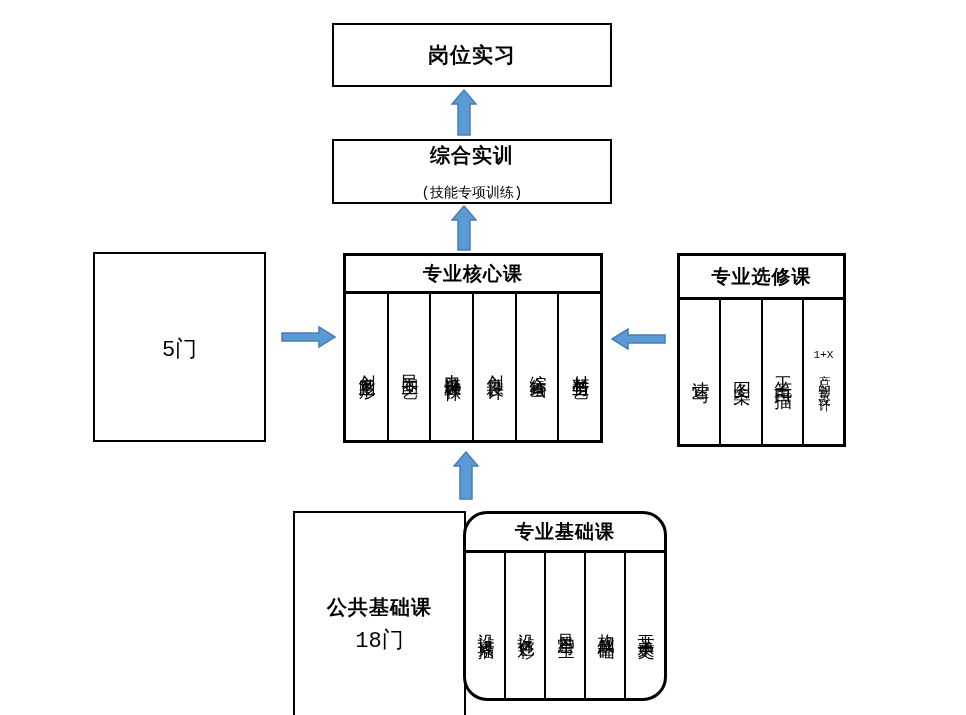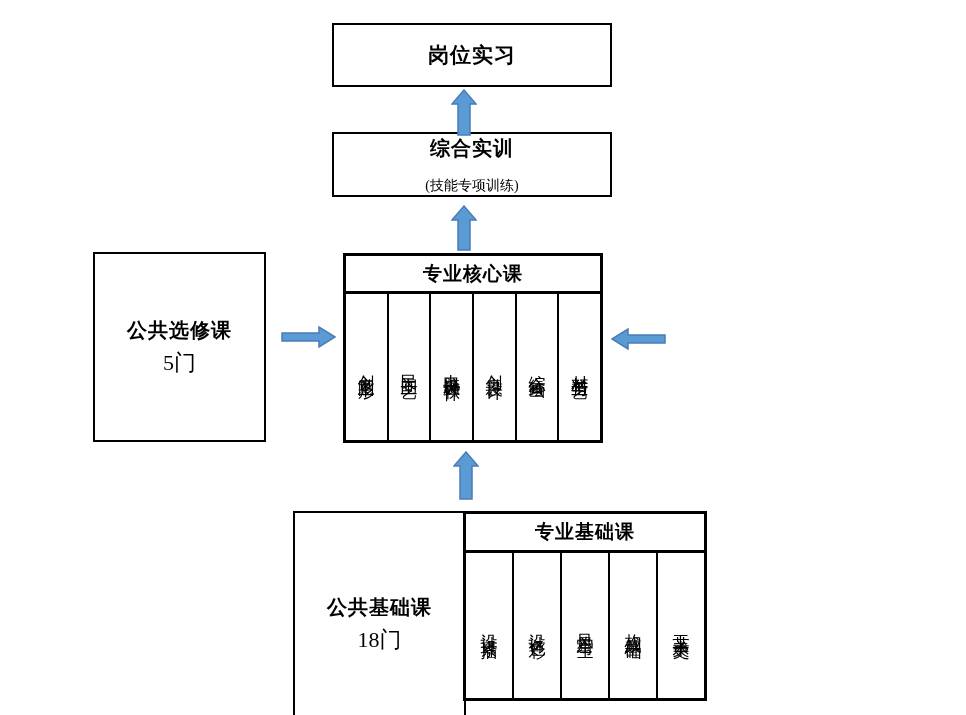--- a/index.html
+++ b/index.html
@@ -1,21 +1,21 @@
 <!DOCTYPE html>
 <html><head>
 <meta charset="utf-8">
 <style>
   html, body { margin: 0; padding: 0; background: #ffffff; }
   .canvas {
     position: relative;
     width: 966px;
     height: 715px;
     background: #ffffff;
-    font-family: Liberation Serif, serif;
+    font-family: Liberation Mono, monospace;
     color: #000;
     overflow: hidden;
   }
   .box { position: absolute; background: #fff; box-sizing: border-box; }
   .simple { border: 2px solid #000; display: flex; flex-direction: column; align-items: center; justify-content: center; text-align: center; }
   .title-lg { font-size: 21px; font-weight: bold; letter-spacing: 1px; }
   .subtitle { font-size: 14px; margin-top: 15px; }
   .count { font-size: 22px; margin-top: 4px; }
 
   
@@ -29,29 +29,29 @@
   .cols { display: flex; flex: 1 1 auto; }
   .col { flex: 1; display: flex; align-items: center; justify-content: center; border-left: 2px solid #000; }
   .col:first-child { border-left: none; }
   .vtext { writing-mode: vertical-rl; text-orientation: upright; font-size: 17px; letter-spacing: 3px; line-height: 1; }
   .vtext-sm { writing-mode: vertical-rl; text-orientation: upright; font-size: 12px; letter-spacing: 5px; line-height: 1; }
   .special-col { flex-direction: column; gap: 4px; }
   .prefix { font-size: 11px; letter-spacing: 0; }
 
   
   #box-internship { left: 332px; top: 23px;  width: 280px; height: 64px; }
-  #box-training   { left: 332px; top: 132px; width: 280px; height: 65px; }
+  #box-training   { left: 332px; top: 139px; width: 280px; height: 65px; }
   #box-core       { left: 343px; top: 253px; width: 260px; height: 190px; }
   #box-core .table-header { height: 35px; }
   #box-public-elective { left: 93px;  top: 252px; width: 173px; height: 190px; }
   #box-pro-elective    { left: 677px; top: 253px; width: 169px; height: 194px; }
   #box-pro-elective .table-header { height: 41px; }
   #box-pro-elective .vtext { letter-spacing: 5px; font-size: 18px; }
   #box-public-basic { left: 293px; top: 511px; width: 173px; height: 226px; border-width: 2px; }
-  #box-pro-basic    { left: 463px; top: 511px; width: 244px; height: 190px; }
+  #box-pro-basic    { left: 463px; top: 511px; width: 204px; height: 190px; border-radius: 24px; }
   #box-pro-basic .table-header { height: 36px; }
 
   .arrow { position: absolute; }
 </style>
 </head>
 <body>
 
 <div class="canvas">
 
   <div class="box simple" id="box-internship">
@@ -81,24 +81,41 @@
       <div class="col">
           <span class="vtext">综合绘画</span>
         </div>
       <div class="col">
           <span class="vtext" style="letter-spacing:2px;">材料与工艺</span>
         </div>
     </div>
   </div>
 
   <div class="box simple" id="box-public-elective">
-    <div class="title-lg" style="font-size:20px;">公共选修课</div>
     <div class="count">5门</div>
   </div>
 
+  <div class="box table-box" id="box-pro-elective">
+    <div class="table-header">专业选修课</div>
+    <div class="cols">
+      <div class="col">
+          <span class="vtext">速写</span>
+        </div>
+      <div class="col">
+          <span class="vtext">图案</span>
+        </div>
+      <div class="col">
+          <span class="vtext">工笔白描</span>
+        </div>
+      <div class="col special-col">
+        <span class="prefix">1+X</span>
+        <span class="vtext-sm">产品创意设计</span>
+      </div>
+    </div>
+  </div>
 
   <div class="box simple" id="box-public-basic">
     <div class="title-lg" style="font-size:20px;">公共基础课</div>
     <div class="count">18门</div>
   </div>
 
   <div class="box table-box" id="box-pro-basic">
     <div class="table-header">专业基础课</div>
     <div class="cols">
       <div class="col">

